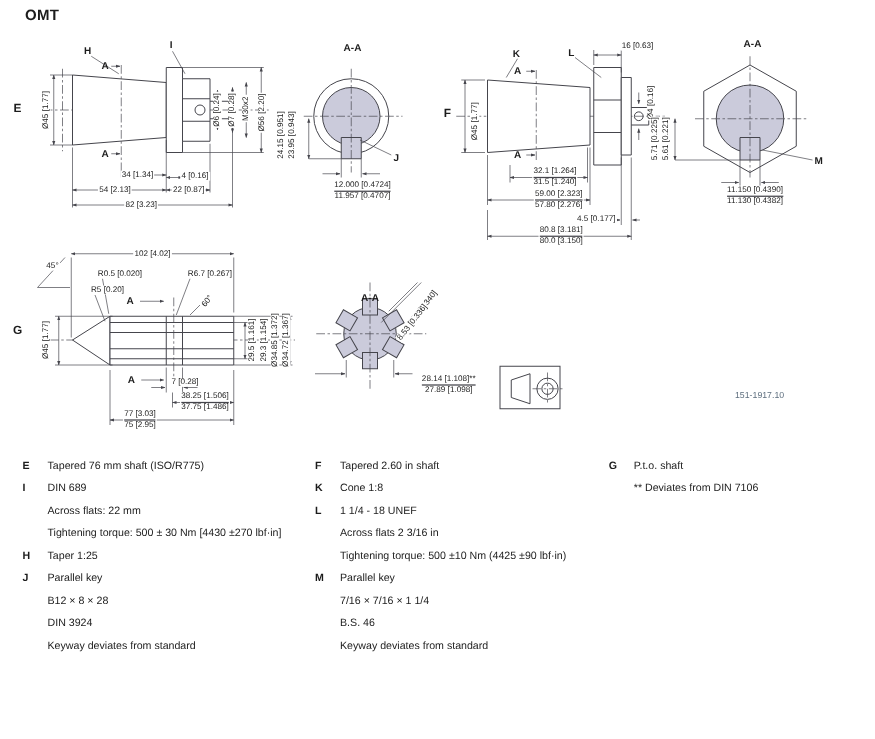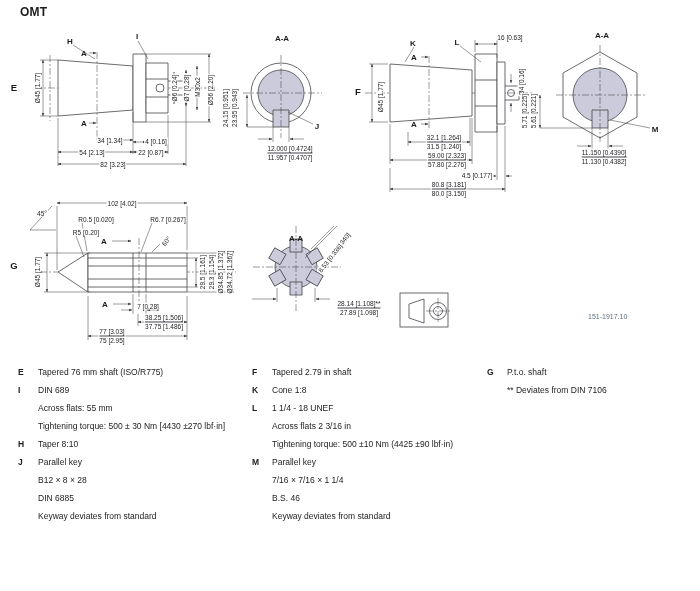--- a/index.html
+++ b/index.html
@@ -271,31 +271,31 @@
   <div class="stack" style="left:359px;top:308px">
     <span class="top">28.14 [1.108]**</span>
     <span>27.89 [1.098]</span>
   </div>
 
   <div class="fig-num">151-1917.10</div>
 
   <div class="notes" style="left:18px;top:366px;width:228px">
     <div class="note-line"><span class="note-key">E</span><span>Tapered 76 mm shaft (ISO/R775)</span></div>
     <div class="note-line"><span class="note-key">I</span><span>DIN 689</span></div>
-    <div class="note-line"><span class="note-key"></span><span>Across flats: 55 mm</span></div>
+    <div class="note-line"><span class="note-key"></span><span>Across flats: 22 mm</span></div>
     <div class="note-line"><span class="note-key"></span><span>Tightening torque: 500 ± 30 Nm [4430 ±270 lbf·in]</span></div>
-    <div class="note-line"><span class="note-key">H</span><span>Taper 8:10</span></div>
+    <div class="note-line"><span class="note-key">H</span><span>Taper 1:25</span></div>
     <div class="note-line"><span class="note-key">J</span><span>Parallel key</span></div>
     <div class="note-line"><span class="note-key"></span><span>B12 × 8 × 28</span></div>
-    <div class="note-line"><span class="note-key"></span><span>DIN 6885</span></div>
+    <div class="note-line"><span class="note-key"></span><span>DIN 3924</span></div>
     <div class="note-line"><span class="note-key"></span><span>Keyway deviates from standard</span></div>
   </div>
 
   <div class="notes" style="left:252px;top:366px;width:232px">
-    <div class="note-line"><span class="note-key">F</span><span>Tapered 2.79 in shaft</span></div>
+    <div class="note-line"><span class="note-key">F</span><span>Tapered 2.60 in shaft</span></div>
     <div class="note-line"><span class="note-key">K</span><span>Cone 1:8</span></div>
     <div class="note-line"><span class="note-key">L</span><span>1 1/4 - 18 UNEF</span></div>
     <div class="note-line"><span class="note-key"></span><span>Across flats 2 3/16 in</span></div>
     <div class="note-line"><span class="note-key"></span><span>Tightening torque: 500 ±10 Nm (4425 ±90 lbf·in)</span></div>
     <div class="note-line"><span class="note-key">M</span><span>Parallel key</span></div>
     <div class="note-line"><span class="note-key"></span><span>7/16 × 7/16 × 1 1/4</span></div>
     <div class="note-line"><span class="note-key"></span><span>B.S. 46</span></div>
     <div class="note-line"><span class="note-key"></span><span>Keyway deviates from standard</span></div>
   </div>
 

